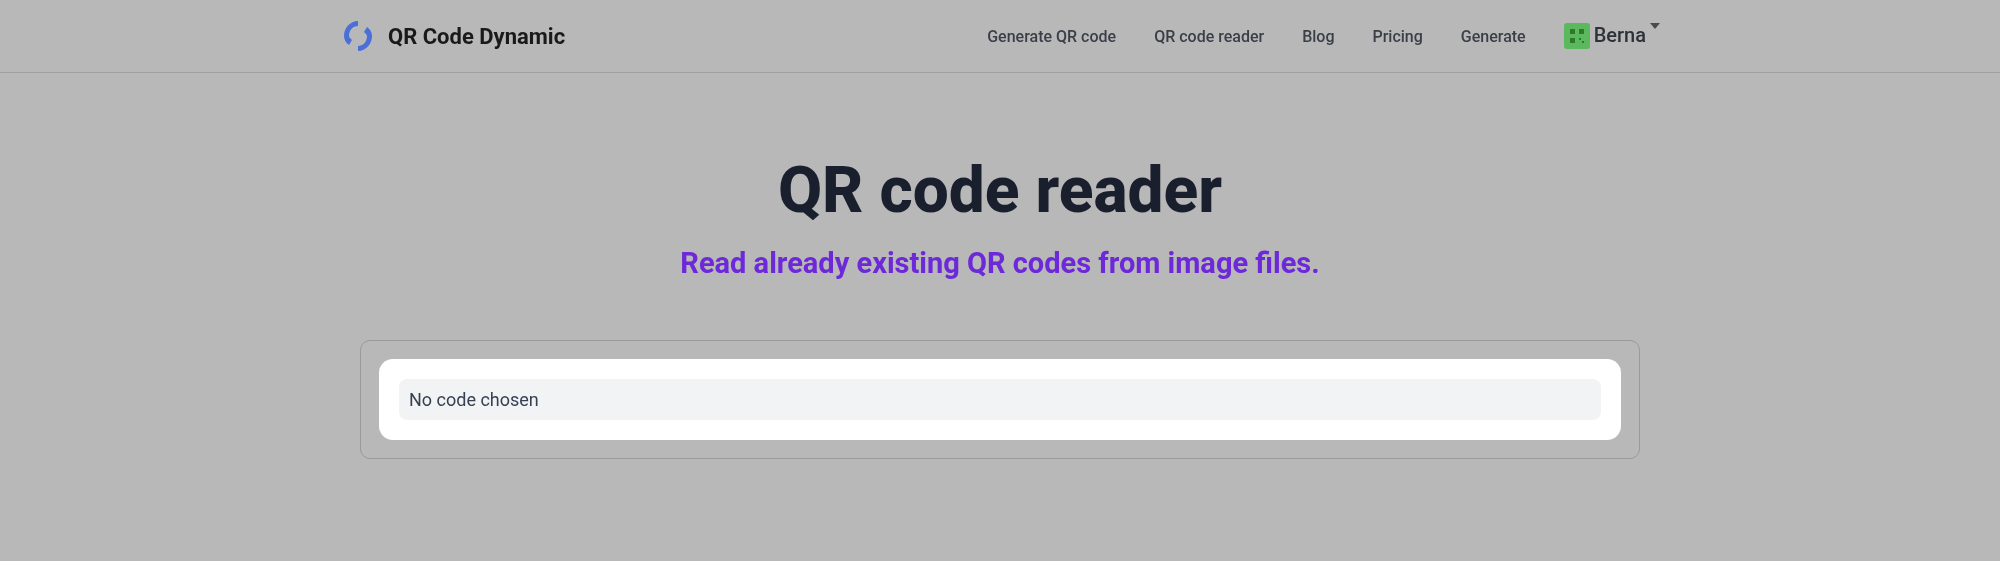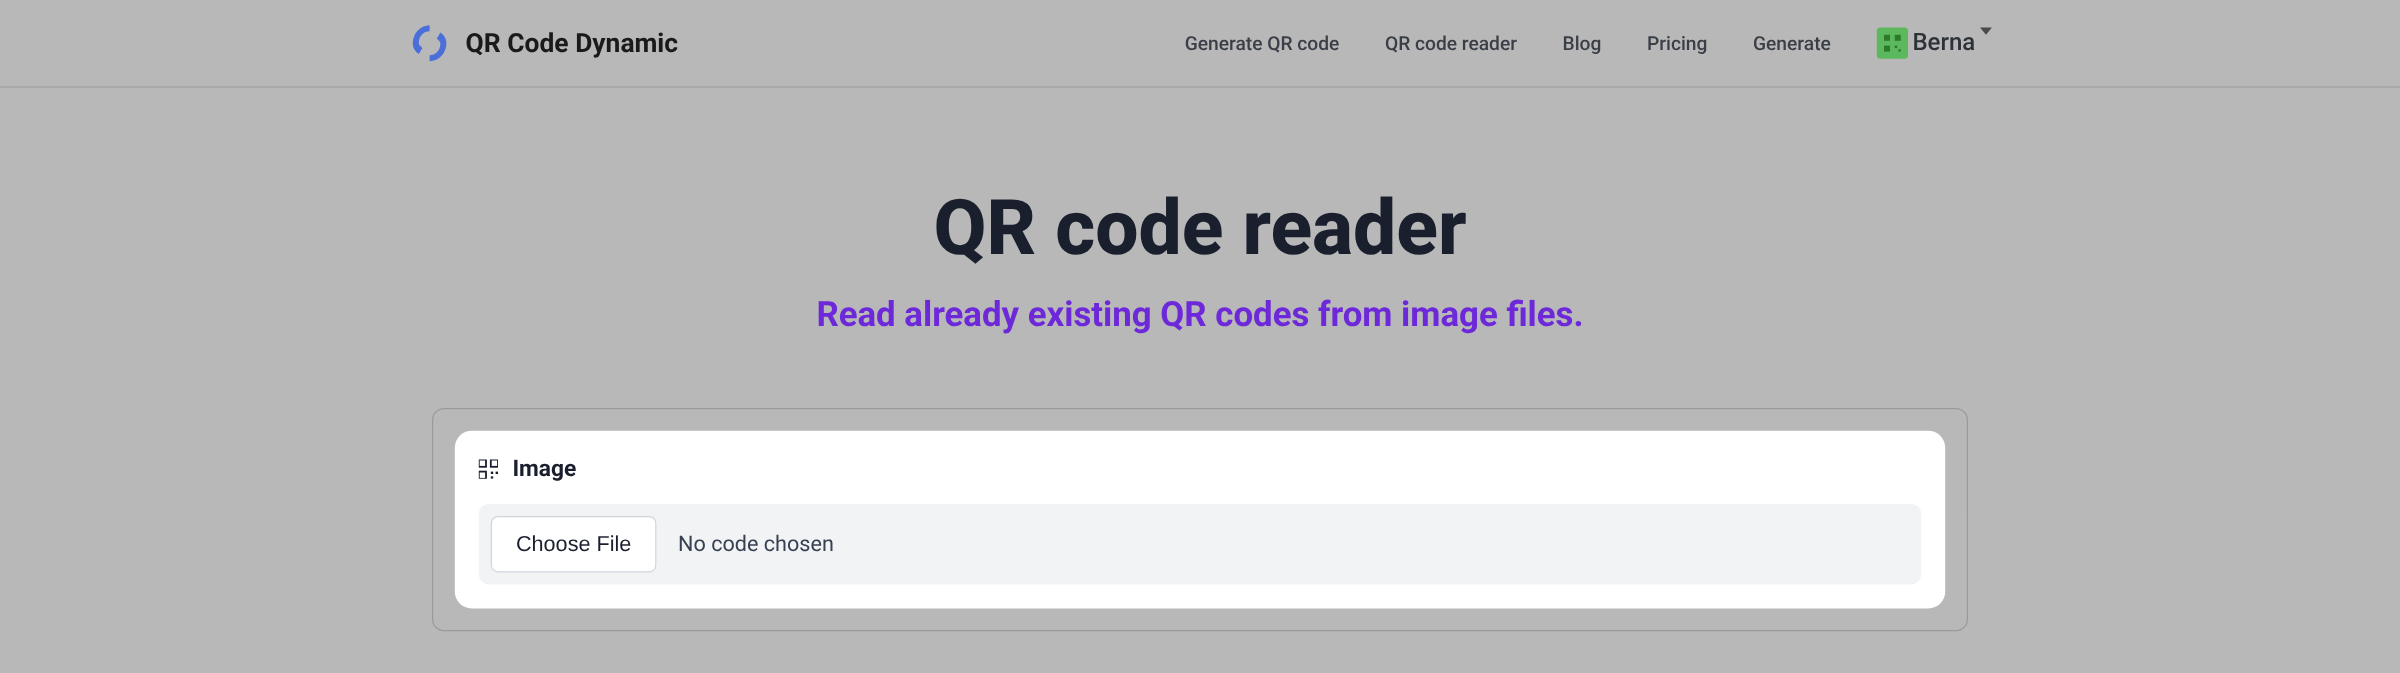--- a/index.html
+++ b/index.html
@@ -225,33 +225,19 @@
 </div>
 
 <div class="hero">
   <h1 class="hero-title">QR code reader</h1>
   <p class="hero-subtitle">Read already existing QR codes from image files.</p>
 </div>
 
 <div class="content">
   <div class="panel">
     <div class="card">
-      <div class="card-header">
-        <span class="qr-mini-icon">
-          <svg width="16" height="16" viewBox="0 0 16 16">
-            <rect x="0" y="0" width="6" height="6" fill="none" stroke="#1a1f2e" stroke-width="1.5"></rect>
-            <rect x="10" y="0" width="6" height="6" fill="none" stroke="#1a1f2e" stroke-width="1.5"></rect>
-            <rect x="0" y="10" width="6" height="6" fill="none" stroke="#1a1f2e" stroke-width="1.5"></rect>
-            <rect x="10" y="10" width="2" height="2" fill="#1a1f2e"></rect>
-            <rect x="14" y="10" width="2" height="2" fill="#1a1f2e"></rect>
-            <rect x="10" y="14" width="2" height="2" fill="#1a1f2e"></rect>
-          </svg>
-        </span>
-        <span class="card-title">Image</span>
-      </div>
       <div class="file-input-row">
-        <button class="choose-file-btn">Choose File</button>
         <span class="file-status">No code chosen</span>
       </div>
     </div>
   </div>
 
 </div>
 
 </body></html>

